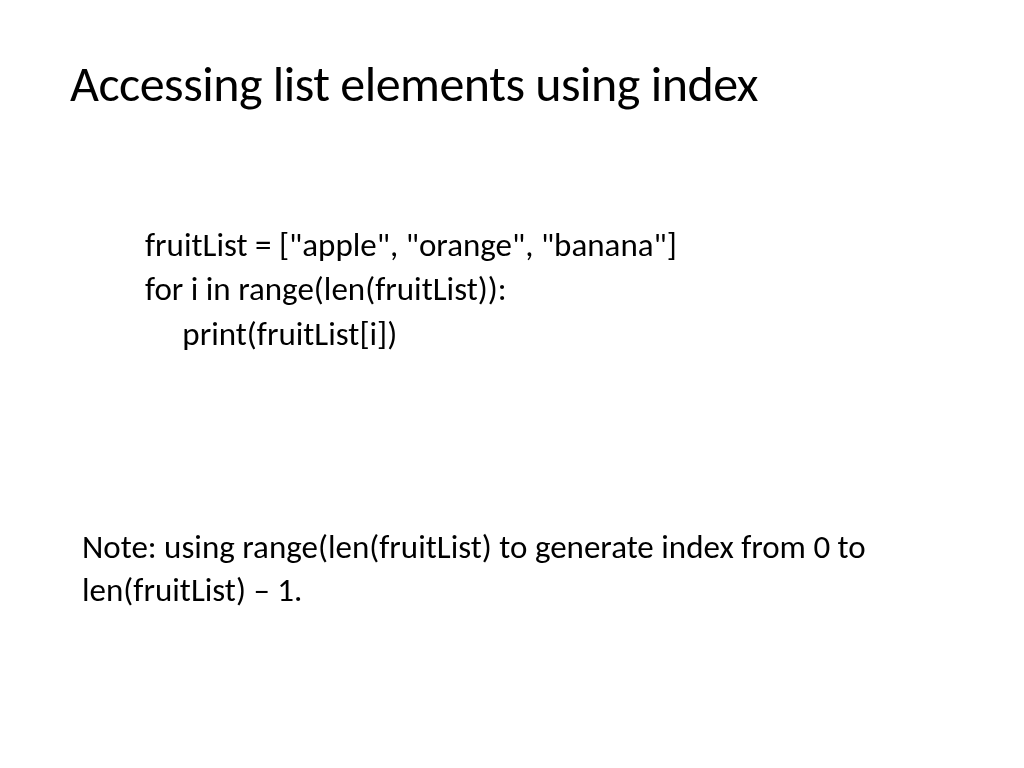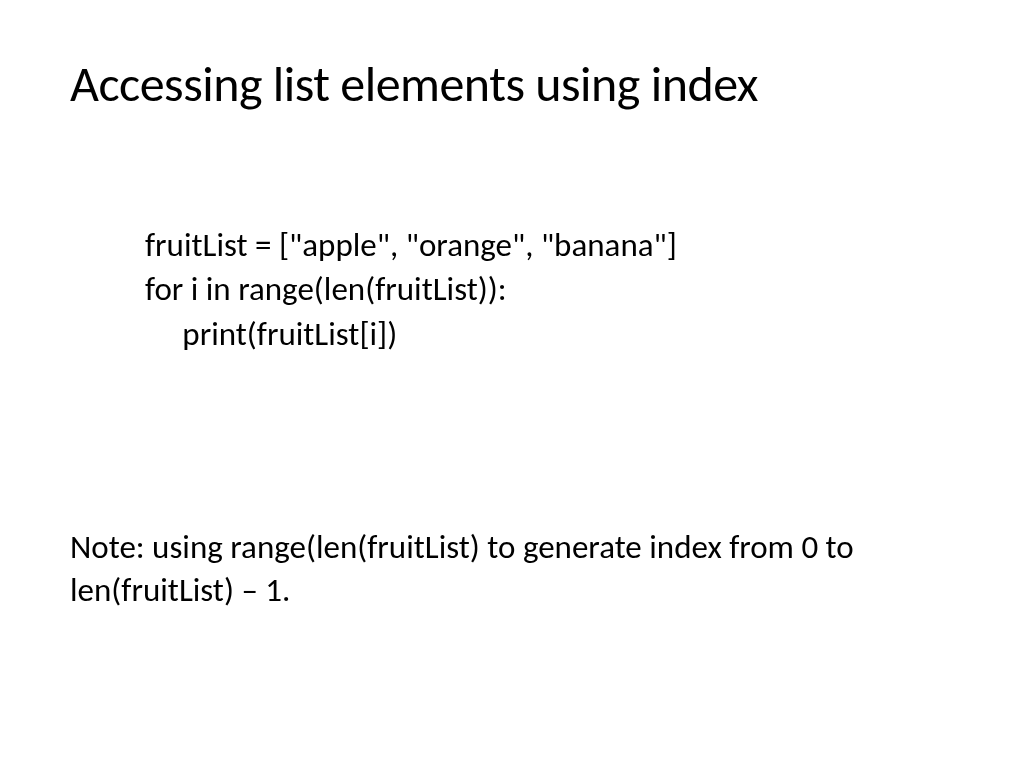--- a/index.html
+++ b/index.html
@@ -32,21 +32,21 @@
       font-size: 33px;
       line-height: 1.35;
       margin-left: 75px;
       margin-bottom: 170px;
       white-space: pre;
       font-family: Calibri, 'Segoe UI', Arial, sans-serif;
     }
     .note {
       font-size: 33px;
       line-height: 1.3;
-      margin-left: 0px;
+      margin-left: 12px;
       max-width: 880px;
     }
   </style>
 </head>
 <body>
 
 <div class="slide">
   <h1 class="title">Accessing list elements using index</h1>
   <div class="code-block">fruitList = ["apple", "orange", "banana"]
 for i in range(len(fruitList)):

